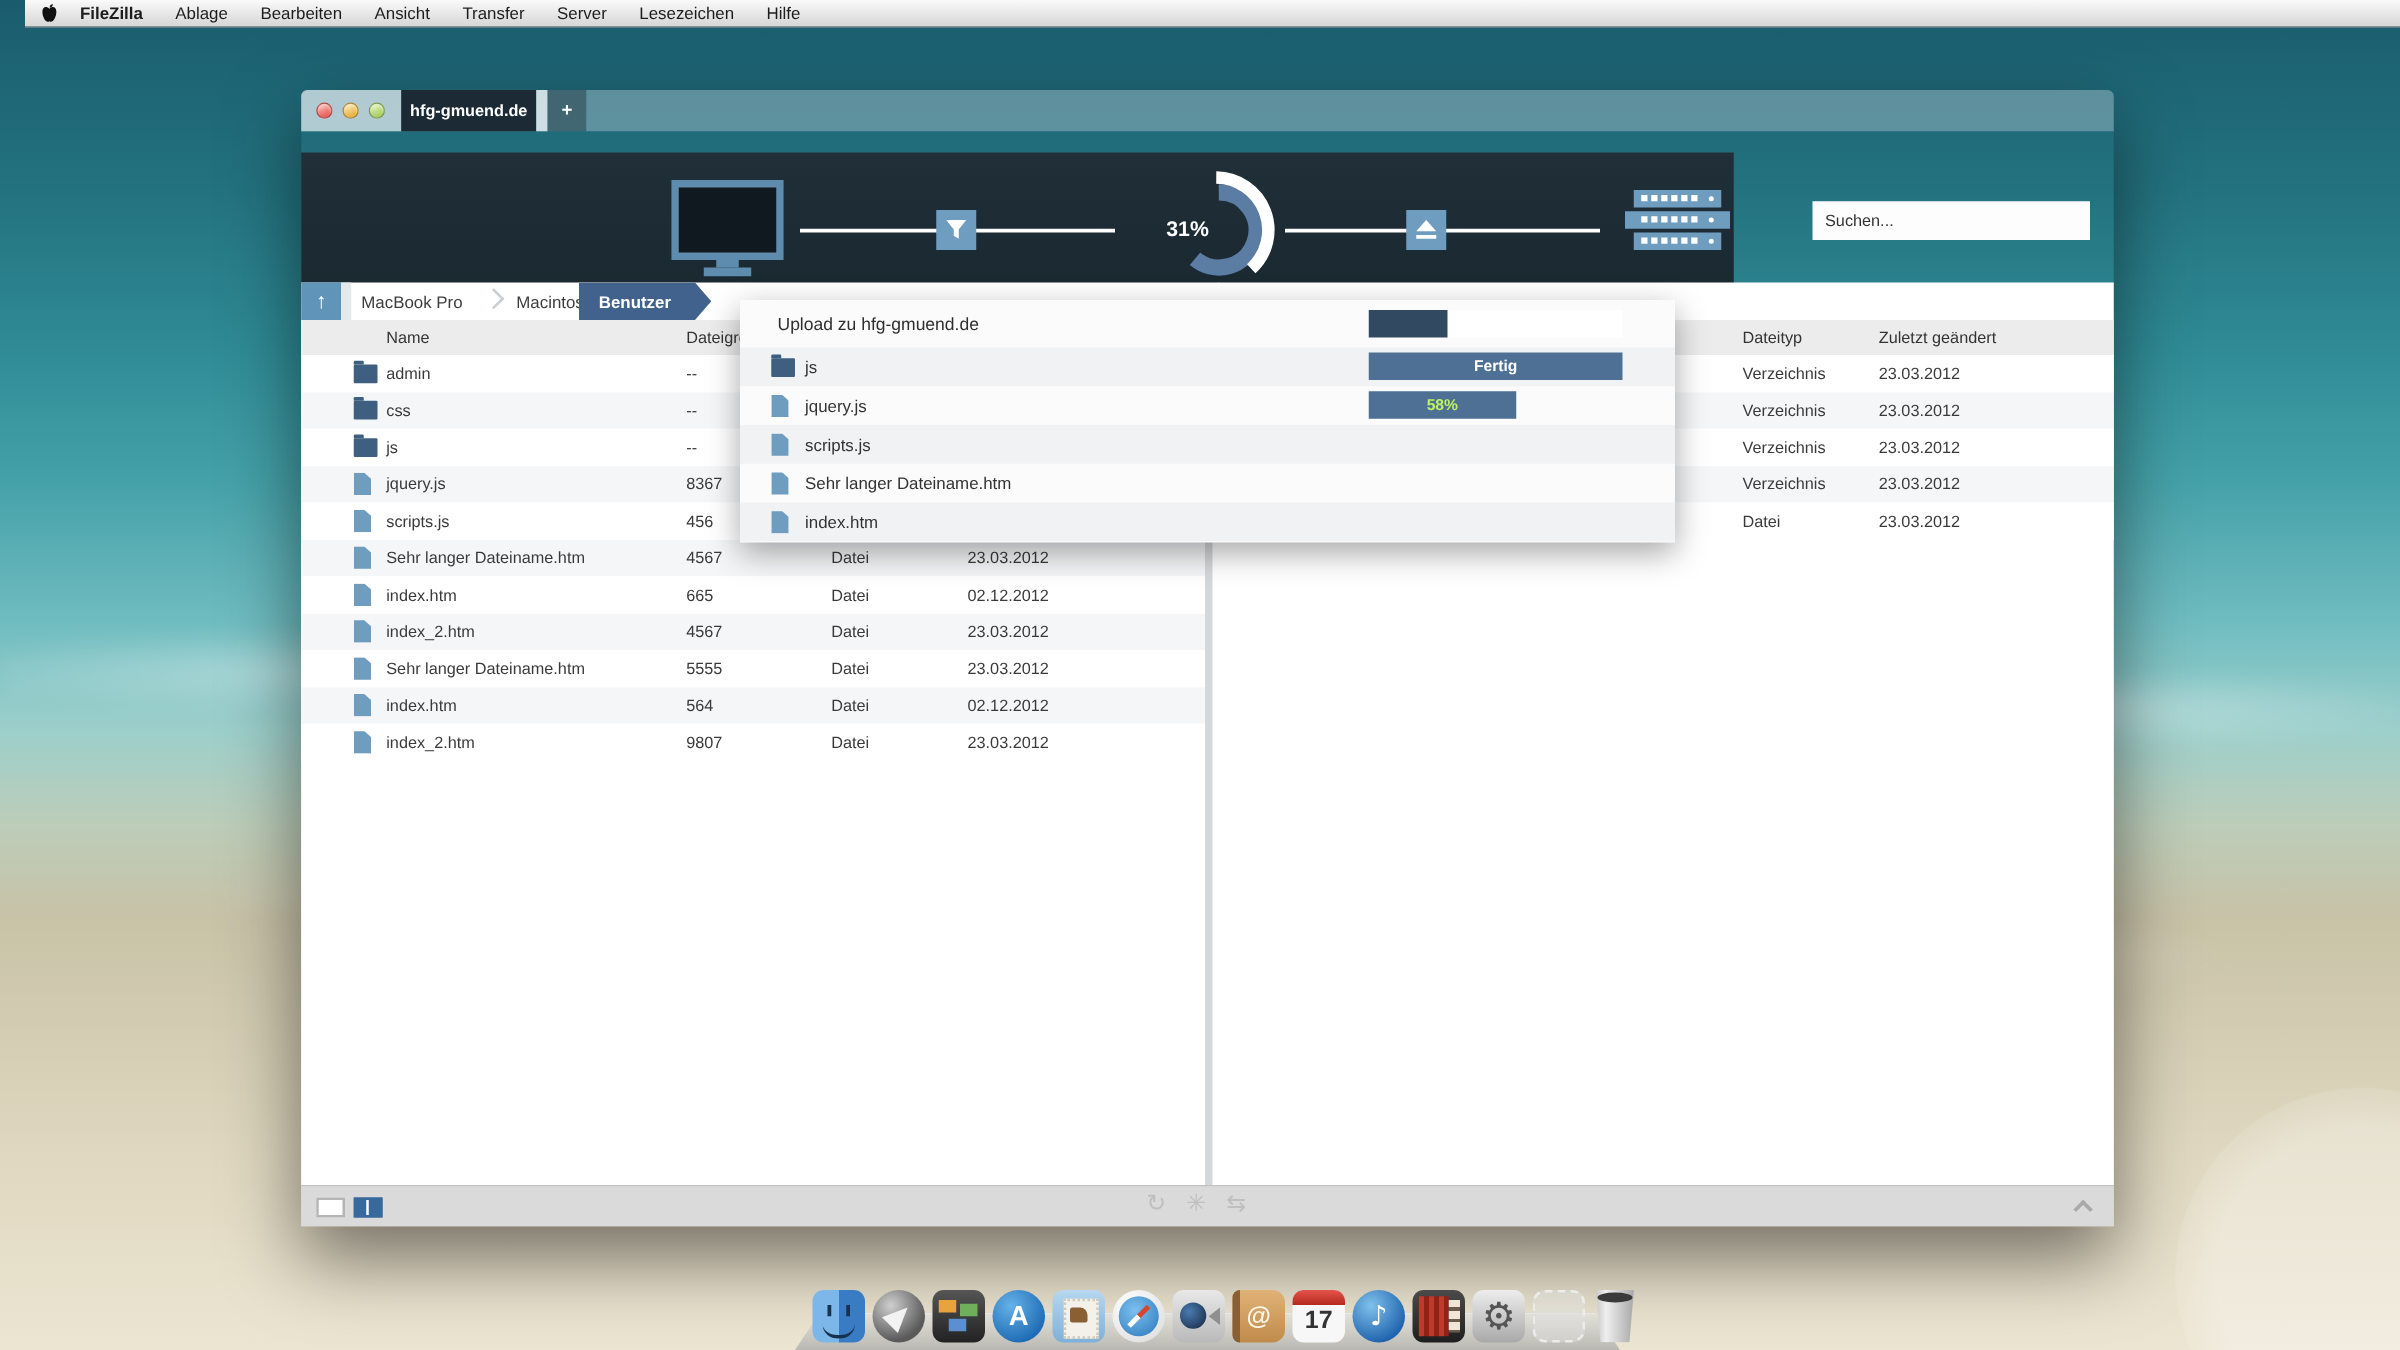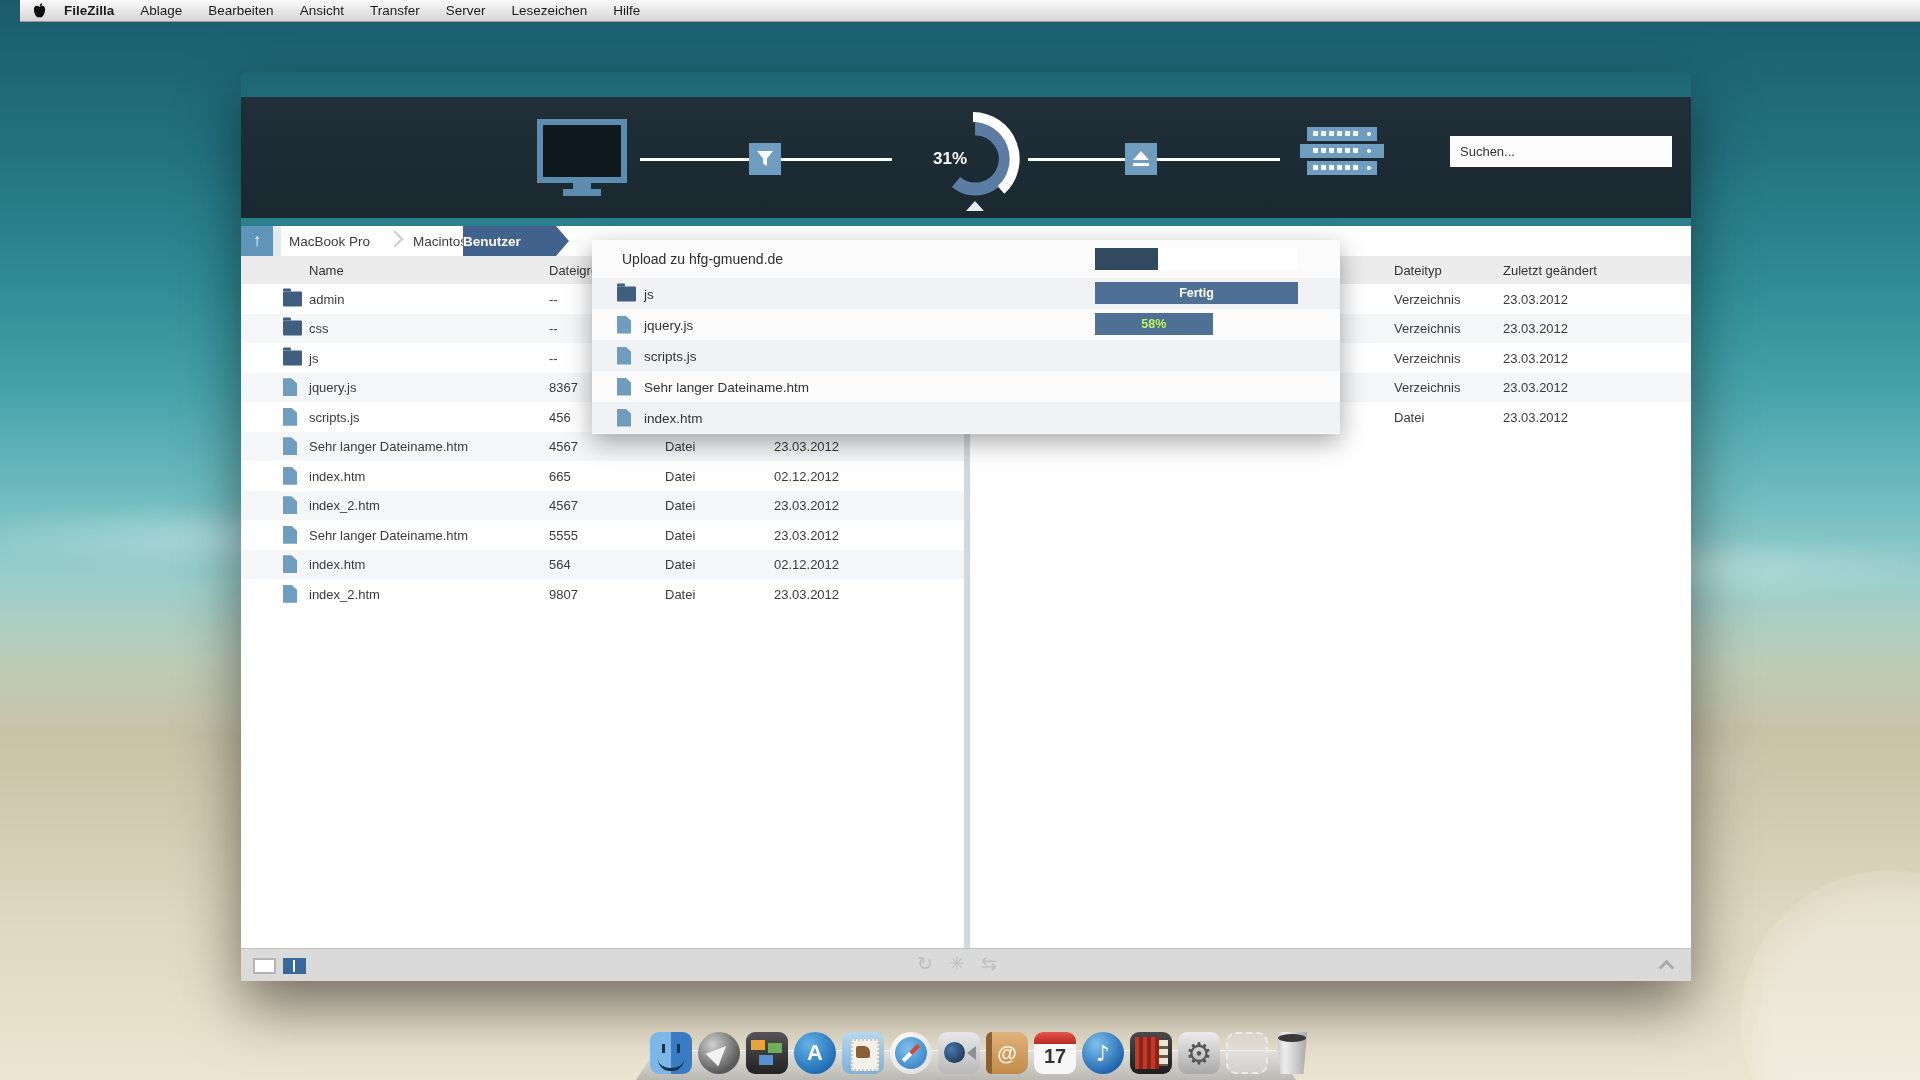--- a/index.html
+++ b/index.html
@@ -39,21 +39,21 @@
     background:rgba(205,222,228,.75); display:flex; align-items:center; gap:8px; padding-left:12px; border-radius:5px 0 0 0; }
   .light { width:13px; height:13px; border-radius:50%; border:1px solid rgba(0,0,0,.25);
     box-shadow:inset 0 2px 3px rgba(255,255,255,.6); }
   .tab-active { position:absolute; left:80px; top:0; width:108px; height:33px; background:#1c2a35;
     color:#fff; font-size:13px; font-weight:bold; display:flex; align-items:center; justify-content:center; }
   .tab-gap { position:absolute; left:188px; top:0; width:9px; height:33px; background:rgba(225,236,240,.85); }
   .tab-plus { position:absolute; left:197px; top:0; width:31px; height:33px; background:rgba(30,50,60,.45);
     color:#fff; font-size:15px; font-weight:bold; display:flex; align-items:center; justify-content:center; }
 
   
-  .hdr { position:absolute; left:0; top:25px; width:1450px; height:121px;
+  .hdr { position:absolute; left:0; top:50px; width:1146px; height:121px;
     background:linear-gradient(#202f38,#1a2830); overflow:visible; }
   .hline { position:absolute; height:3px; background:#fff; }
   .hbtn { position:absolute; width:32px; height:32px; background:#6f9dc0; display:flex; align-items:center; justify-content:center; }
   .monitor { position:absolute; left:296px; top:22px; }
   .ring-pct { position:absolute; color:#fff; font-size:17px; font-weight:bold; }
   .tri-up { position:absolute; width:0; height:0; border-left:9px solid transparent; border-right:9px solid transparent;
     border-bottom:10px solid #e8ecef; }
   .search { position:absolute; left:1209px; top:39px; width:222px; height:31px; background:#fdfdfd;
     border:none; font-family:"Liberation Sans",sans-serif; font-size:13px; color:#222; padding:0 10px; }
   .search::placeholder { color:#333; }
@@ -67,21 +67,21 @@
   
   .crumbbar { position:absolute; left:0; top:154px; width:1450px; height:30px; background:#fff; }
   .upbtn { position:absolute; left:0; top:0; width:32px; height:30px; background:#6094b8; color:#fff;
     display:flex; align-items:center; justify-content:center; font-size:17px; font-weight:bold; }
   .crumbgap { position:absolute; left:32px; top:0; width:8px; height:30px; background:#e4e9ec; }
   .crumb { position:absolute; top:0; height:30px; display:flex; align-items:center; font-size:13.5px; color:#3c3c3c; }
   .sep { position:absolute; top:5px; width:12px; height:20px; }
   .sep:before { content:""; position:absolute; left:2px; top:2px; width:10px; height:10px;
     border-top:2px solid #c9ced2; border-right:2px solid #c9ced2; transform:rotate(45deg); }
   .crumb-active { position:absolute; left:222px; top:0; width:106px; height:30px; background:#41628c; color:#fff;
-    font-size:13.5px; font-weight:bold; display:flex; align-items:center; 
+    font-size:13.5px; font-weight:bold; display:flex; align-items:center; padding-left:16px;
     clip-path:polygon(0 0, calc(100% - 13px) 0, 100% 50%, calc(100% - 13px) 100%, 0 100%); }
 
   
   .content { position:absolute; left:0; top:184px; width:1253px; height:692px; background:#d5d8da; }
   .pane { position:absolute; top:0; height:692px; background:#fff; }
   .pane.left { left:0; width:723px; }
   .pane.right { left:729px; width:721px; }
   .thead { height:28px; background:#ececec; position:relative; }
   .trow { height:29.5px; position:relative; }
   .trow:nth-child(odd) { background:#f5f6f7; }
@@ -186,20 +186,30 @@
   <div class="mi">Bearbeiten</div>
   <div class="mi">Ansicht</div>
   <div class="mi">Transfer</div>
   <div class="mi">Server</div>
   <div class="mi">Lesezeichen</div>
   <div class="mi">Hilfe</div>
 </div>
 
 <div class="window">
 
+  <div class="tabbar">
+    <div class="traffic">
+      <span class="light" style="background:radial-gradient(circle at 35% 30%, #f4a09a, #e0443e);"></span>
+      <span class="light" style="background:radial-gradient(circle at 35% 30%, #f7d98c, #dfa123);"></span>
+      <span class="light" style="background:radial-gradient(circle at 35% 30%, #d3eba0, #96bf48);"></span>
+    </div>
+    <div class="tab-active">hfg-gmuend.de</div>
+    <div class="tab-gap"></div>
+    <div class="tab-plus">+</div>
+  </div>
 
   <div class="hdr">
 
     <svg class="monitor" width="90" height="78" viewBox="0 0 90 78">
       <rect x="3" y="3" width="84" height="58" fill="#10191f" stroke="#5e8cae" stroke-width="6"></rect>
       <rect x="36" y="61" width="18" height="9" fill="#5e8cae"></rect>
       <rect x="26" y="70" width="38" height="7" fill="#5e8cae"></rect>
     </svg>
     <div class="hline" style="left:399px; top:61px; width:252px;"></div>
 

